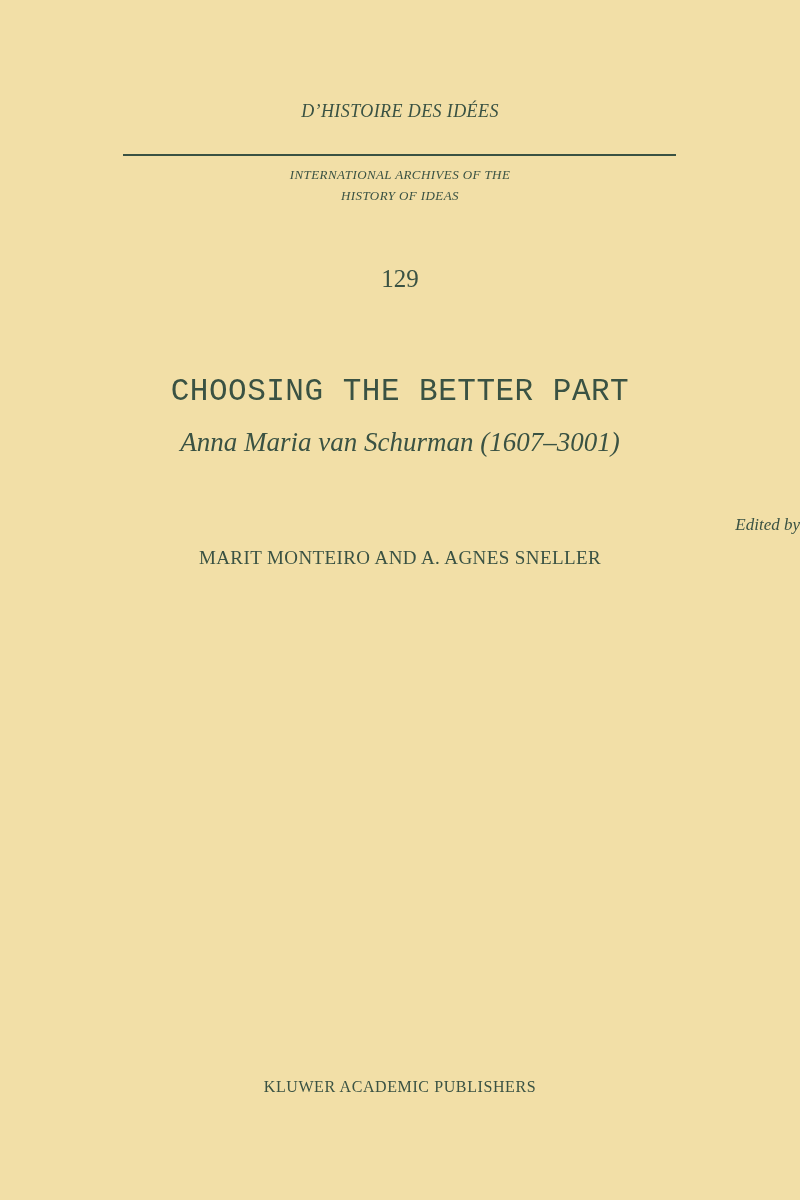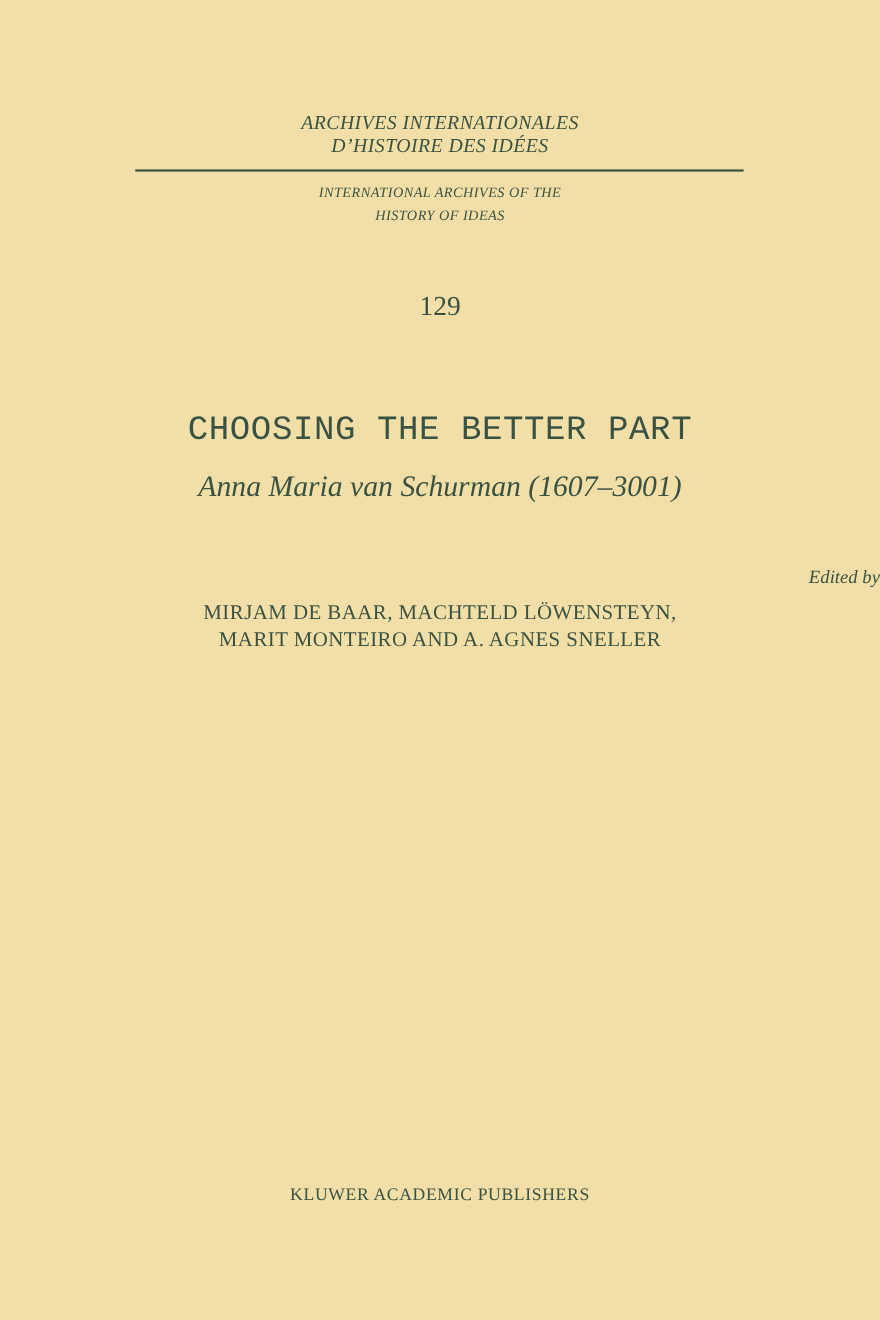--- a/index.html
+++ b/index.html
@@ -82,37 +82,35 @@
     top:1075px;
     font-size:16px;
     line-height:24px;
     letter-spacing:0.6px;
   }
 </style>
 </head>
 <body>
 
 <div class="abs series-fr">
-  <div>ARCHIVES INTERNATIONALES</div>
   <div>D’HISTOIRE DES IDÉES</div>
 </div>
 
 <div class="series-divider"></div>
 
 <div class="abs series-en">
   <div>INTERNATIONAL ARCHIVES OF THE</div>
   <div>HISTORY OF IDEAS</div>
 </div>
 
 <div class="abs volume">129</div>
 
 <div class="abs title">CHOOSING THE BETTER PART</div>
 
 <div class="abs subtitle">Anna Maria van Schurman (1607–3001)</div>
 
 <div class="abs edited-by">Edited by</div>
 
 <div class="abs editors">
-  <div>MIRJAM DE BAAR, MACHTELD LÖWENSTEYN,</div>
   <div>MARIT MONTEIRO AND A. AGNES SNELLER</div>
 </div>
 
 <div class="abs publisher">KLUWER ACADEMIC PUBLISHERS</div>
 
 </body></html>

